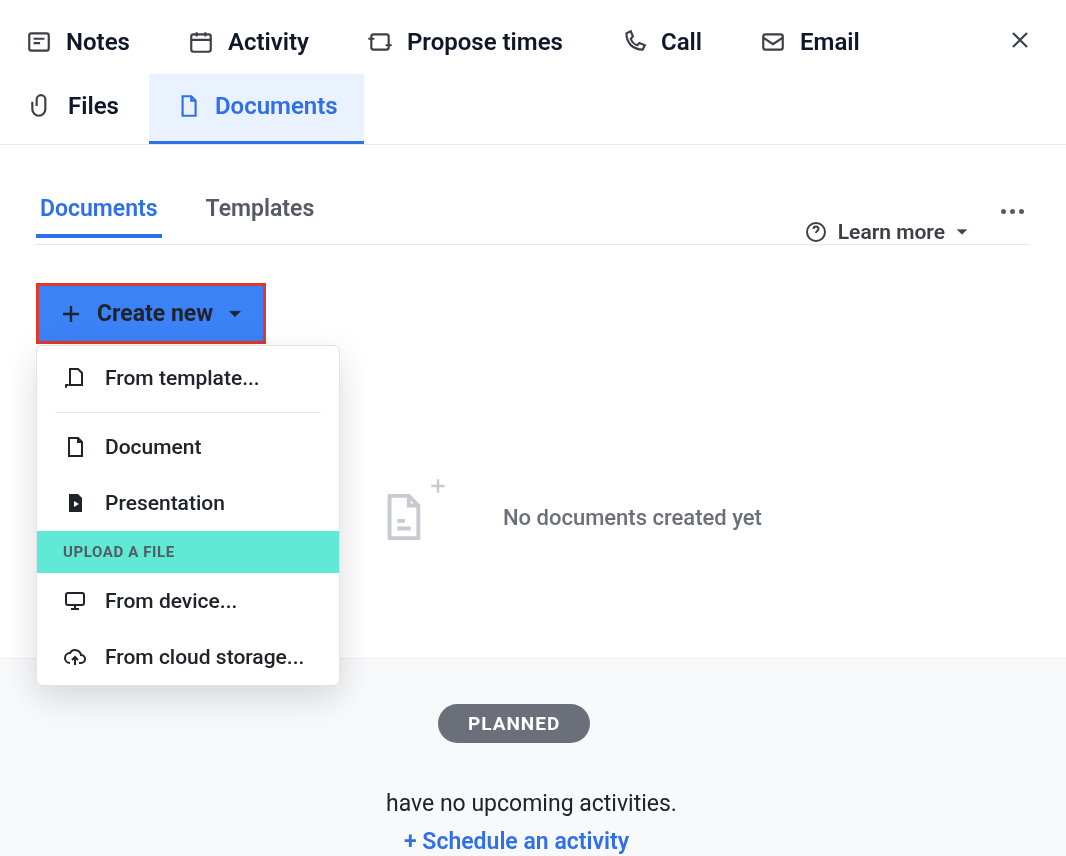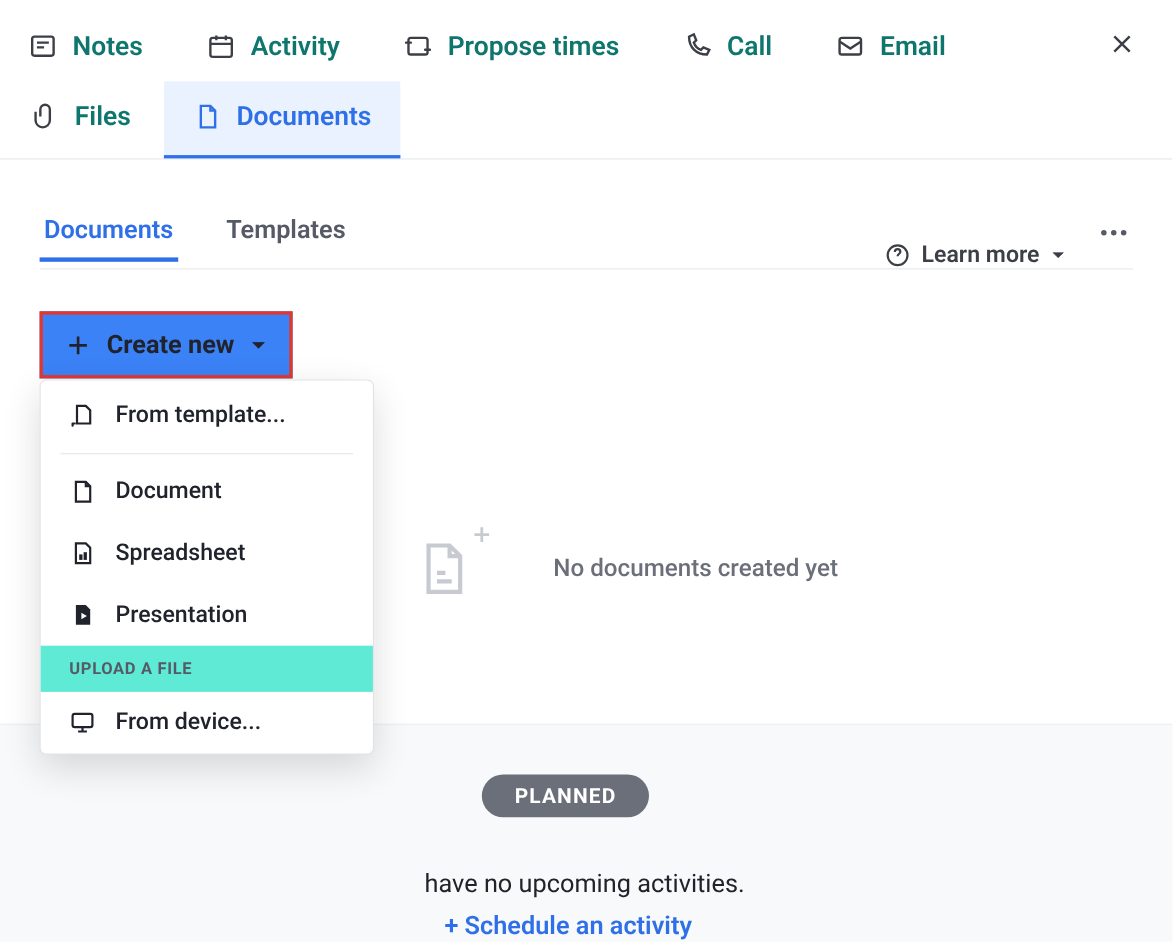--- a/index.html
+++ b/index.html
@@ -18,21 +18,21 @@
     gap: 50px;
     flex-wrap: wrap;
     position: relative;
   }
   .top-tab {
     display: flex;
     align-items: center;
     gap: 14px;
     font-size: 24px;
     font-weight: 600;
-    color: #0f766e;
+    color: #0f172a;
     cursor: pointer;
     padding: 10px 4px;
   }
   .top-tab svg { width: 26px; height: 26px; stroke: #3d3f47; }
   .row2 {
     display: flex;
     align-items: center;
     padding: 8px 22px 0 22px;
     gap: 0;
     border-bottom: 1px solid #e5e7eb;
@@ -309,40 +309,39 @@
       <div class="dd-sep"></div>
       <div class="dd-item">
         <svg viewBox="0 0 24 24" fill="none" stroke="#21232c" stroke-width="2">
             <path d="M6 3h9l4 4v14H6z"></path>
             <path d="M15 3v4h4"></path>
           </svg>
         <span>Document</span>
       </div>
       <div class="dd-item">
         <svg viewBox="0 0 24 24" fill="#21232c">
-            <path d="M6 3h9l4 4v14H6z" fill="none" stroke="#21232c" stroke-width="2"></path>
-            <rect x="9" y="13" width="3" height="5"></rect>
-            <rect x="13" y="11" width="3" height="7"></rect>
-          </svg>
-        <span>Spreadsheet</span>
-      </div>
-      <div class="dd-item">
-        <svg viewBox="0 0 24 24" fill="#21232c">
             <path d="M6 3h9l4 4v14H6z"></path>
             <path d="M11 10l5 3-5 3z" fill="#fff"></path>
           </svg>
         <span>Presentation</span>
       </div>
       <div class="dd-heading">UPLOAD A FILE</div>
       <div class="dd-item">
         <svg viewBox="0 0 24 24" fill="none" stroke="#21232c" stroke-width="2">
             <rect x="3" y="4" width="18" height="12" rx="2"></rect>
             <path d="M8 20h8M12 16v4"></path>
           </svg>
         <span>From device...</span>
+      </div>
+      <div class="dd-item">
+        <svg viewBox="0 0 24 24" fill="none" stroke="#21232c" stroke-width="2">
+            <path d="M7 18a5 5 0 010-10 6 6 0 0111 2 4 4 0 010 8h-2"></path>
+            <path d="M12 12v8M9 15l3-3 3 3"></path>
+          </svg>
+        <span>From cloud storage...</span>
       </div>
     </div>
   </div>
 </div>
 
 <div class="empty-state">
   <div class="doc-placeholder">
     <svg viewBox="0 0 24 28" fill="none" stroke-width="2">
         <path d="M5 3h10l5 5v17H5z"></path>
         <path d="M15 3v5h5M9 20h7M9 16h4"></path>

